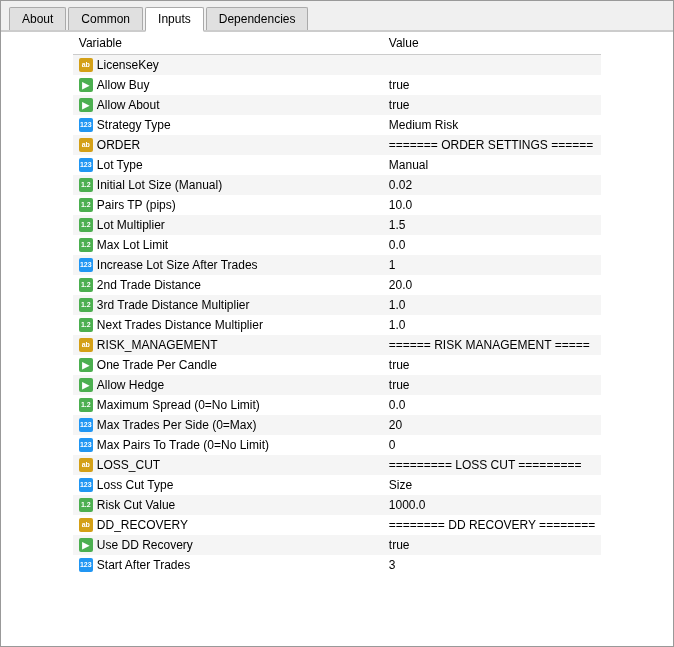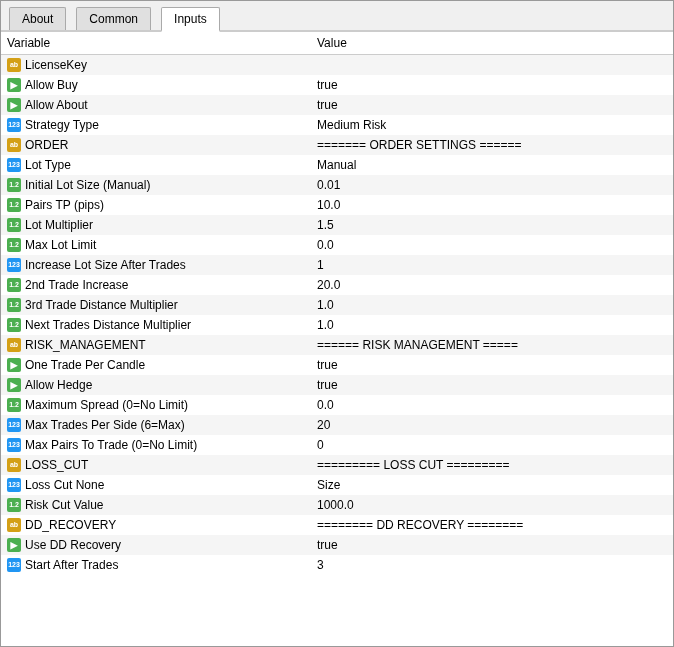--- a/index.html
+++ b/index.html
@@ -25,21 +25,21 @@
       font-weight: bold;
       color: #000;
       border-bottom: 1px solid #ccc;
     }
     .tab-bar {
       background: #f0f0f0;
       display: flex;
       align-items: flex-end;
       padding: 4px 8px 0 8px;
       border-bottom: 2px solid #ccc;
-      gap: 10px;
+      gap: 2px;
     }
     .tab {
       padding: 4px 12px;
       background: #e0e0e0;
       border: 1px solid #aaa;
       border-bottom: none;
       cursor: pointer;
       font-size: 12px;
       color: #000;
       border-radius: 2px 2px 0 0;
@@ -53,20 +53,21 @@
       z-index: 1;
       text-align: center;
     }
     .content-area {
       background: #fff;
       flex: 1;
       padding: 0;
       overflow: hidden;
       display: flex;
       flex-direction: column;
+      align-items: center;
     }
     .table-container {
       flex: 1;
       overflow-y: scroll;
       overflow-x: hidden;
     }
     table {
       width: 100%;
       border-collapse: collapse;
       font-size: 12px;
@@ -119,20 +120,21 @@
     .col-value { width: auto; }
   </style>
 </head>
 <body>
 
 <div class="window">
   <div class="tab-bar">
     <div class="tab">About</div>
     <div class="tab">Common</div>
     <div class="tab active">Inputs</div>
+    <div class="tab">Dependencies</div>
   </div>
   <div class="content-area">
     <div class="table-container">
       <table>
         <thead>
           <tr>
             <th class="col-variable">Variable</th>
             <th class="col-value">Value</th>
           </tr>
         </thead>
@@ -191,21 +193,21 @@
               </td>
               <td class="col-value">Manual</td>
             </tr>
             <tr>
               <td class="col-variable">
                 <div class="cell-name">
                   <span class="icon icon-v12" style="font-size: 7px; background: rgb(76, 175, 80);">1.2</span>
                   <span>Initial Lot Size (Manual)</span>
                 </div>
               </td>
-              <td class="col-value">0.01</td>
+              <td class="col-value">0.02</td>
             </tr>
             <tr>
               <td class="col-variable">
                 <div class="cell-name">
                   <span class="icon icon-v12" style="font-size: 7px; background: rgb(76, 175, 80);">1.2</span>
                   <span>Pairs TP (pips)</span>
                 </div>
               </td>
               <td class="col-value">10.0</td>
             </tr>
@@ -233,21 +235,21 @@
                   <span class="icon icon-blue-123" style="font-size: 7px;">123</span>
                   <span>Increase Lot Size After Trades</span>
                 </div>
               </td>
               <td class="col-value">1</td>
             </tr>
             <tr>
               <td class="col-variable">
                 <div class="cell-name">
                   <span class="icon icon-v12" style="font-size: 7px; background: rgb(76, 175, 80);">1.2</span>
-                  <span>2nd Trade Increase</span>
+                  <span>2nd Trade Distance</span>
                 </div>
               </td>
               <td class="col-value">20.0</td>
             </tr>
             <tr>
               <td class="col-variable">
                 <div class="cell-name">
                   <span class="icon icon-v12" style="font-size: 7px; background: rgb(76, 175, 80);">1.2</span>
                   <span>3rd Trade Distance Multiplier</span>
                 </div>
@@ -296,21 +298,21 @@
                   <span class="icon icon-v12" style="font-size: 7px; background: rgb(76, 175, 80);">1.2</span>
                   <span>Maximum Spread (0=No Limit)</span>
                 </div>
               </td>
               <td class="col-value">0.0</td>
             </tr>
             <tr>
               <td class="col-variable">
                 <div class="cell-name">
                   <span class="icon icon-blue-123" style="font-size: 7px;">123</span>
-                  <span>Max Trades Per Side (6=Max)</span>
+                  <span>Max Trades Per Side (0=Max)</span>
                 </div>
               </td>
               <td class="col-value">20</td>
             </tr>
             <tr>
               <td class="col-variable">
                 <div class="cell-name">
                   <span class="icon icon-blue-123" style="font-size: 7px;">123</span>
                   <span>Max Pairs To Trade (0=No Limit)</span>
                 </div>
@@ -323,21 +325,21 @@
                   <span class="icon icon-ab" style="font-size: 7px;">ab</span>
                   <span>LOSS_CUT</span>
                 </div>
               </td>
               <td class="col-value">========= LOSS CUT =========</td>
             </tr>
             <tr>
               <td class="col-variable">
                 <div class="cell-name">
                   <span class="icon icon-blue-123" style="font-size: 7px;">123</span>
-                  <span>Loss Cut None</span>
+                  <span>Loss Cut Type</span>
                 </div>
               </td>
               <td class="col-value">Size</td>
             </tr>
             <tr>
               <td class="col-variable">
                 <div class="cell-name">
                   <span class="icon icon-v12" style="font-size: 7px; background: rgb(76, 175, 80);">1.2</span>
                   <span>Risk Cut Value</span>
                 </div>

